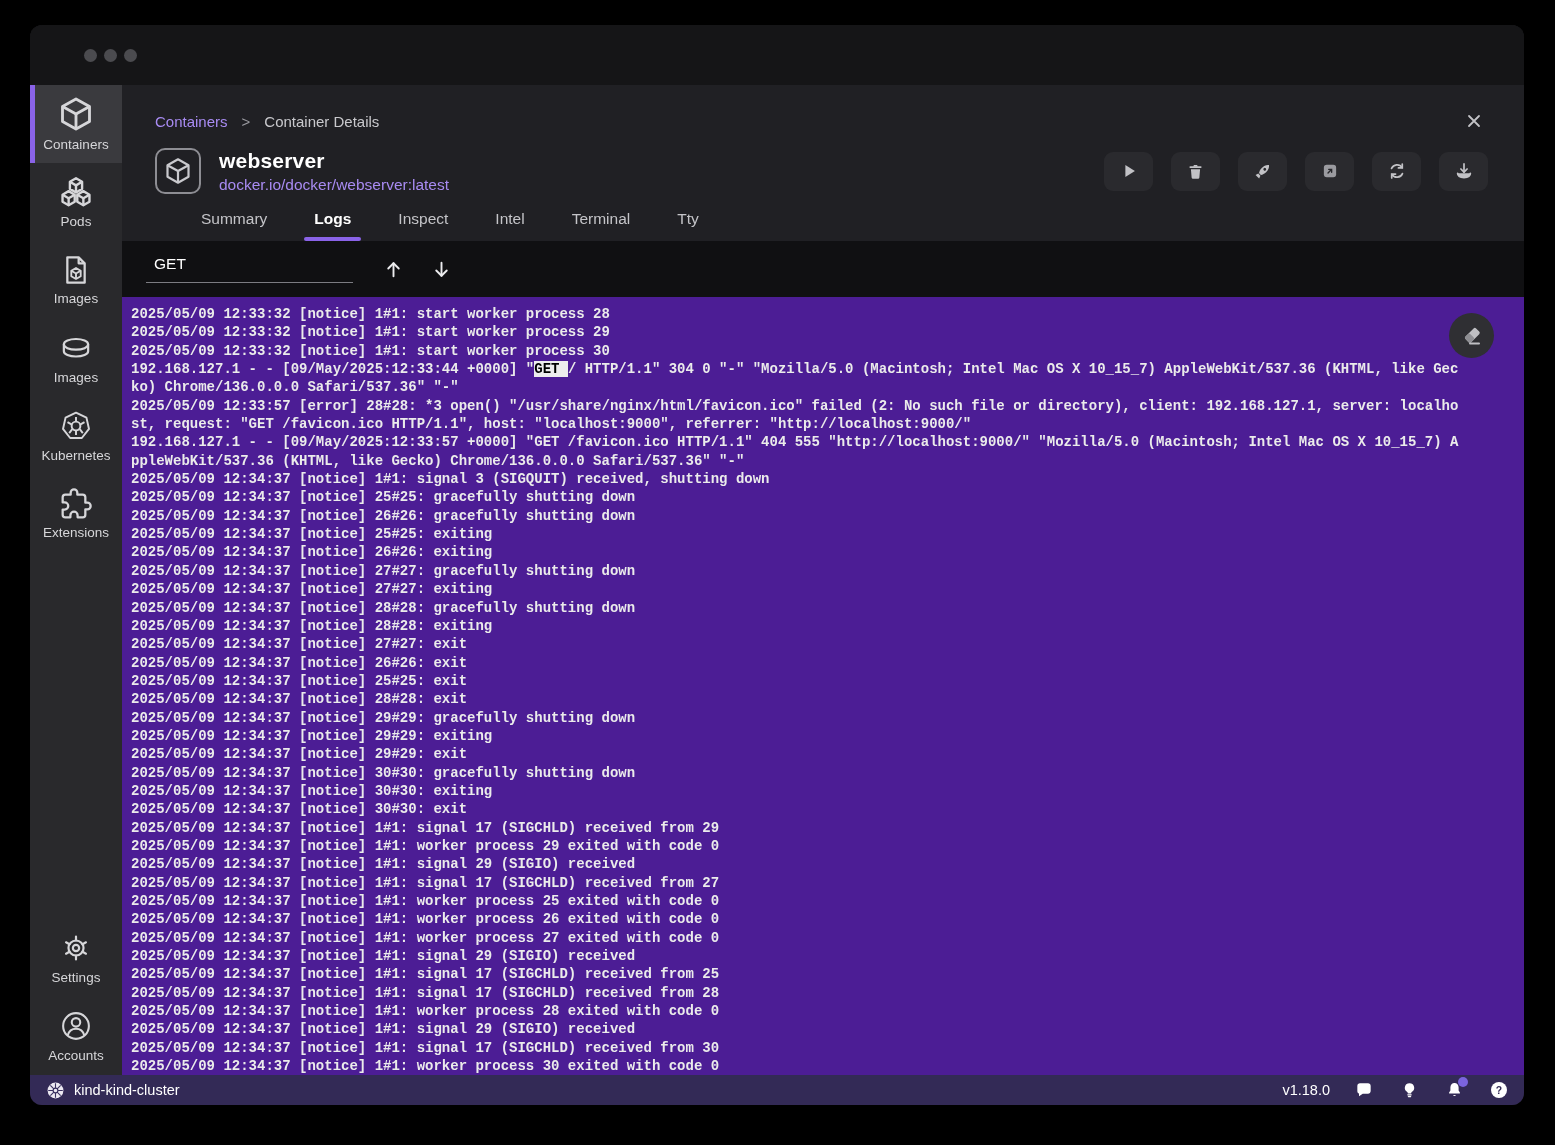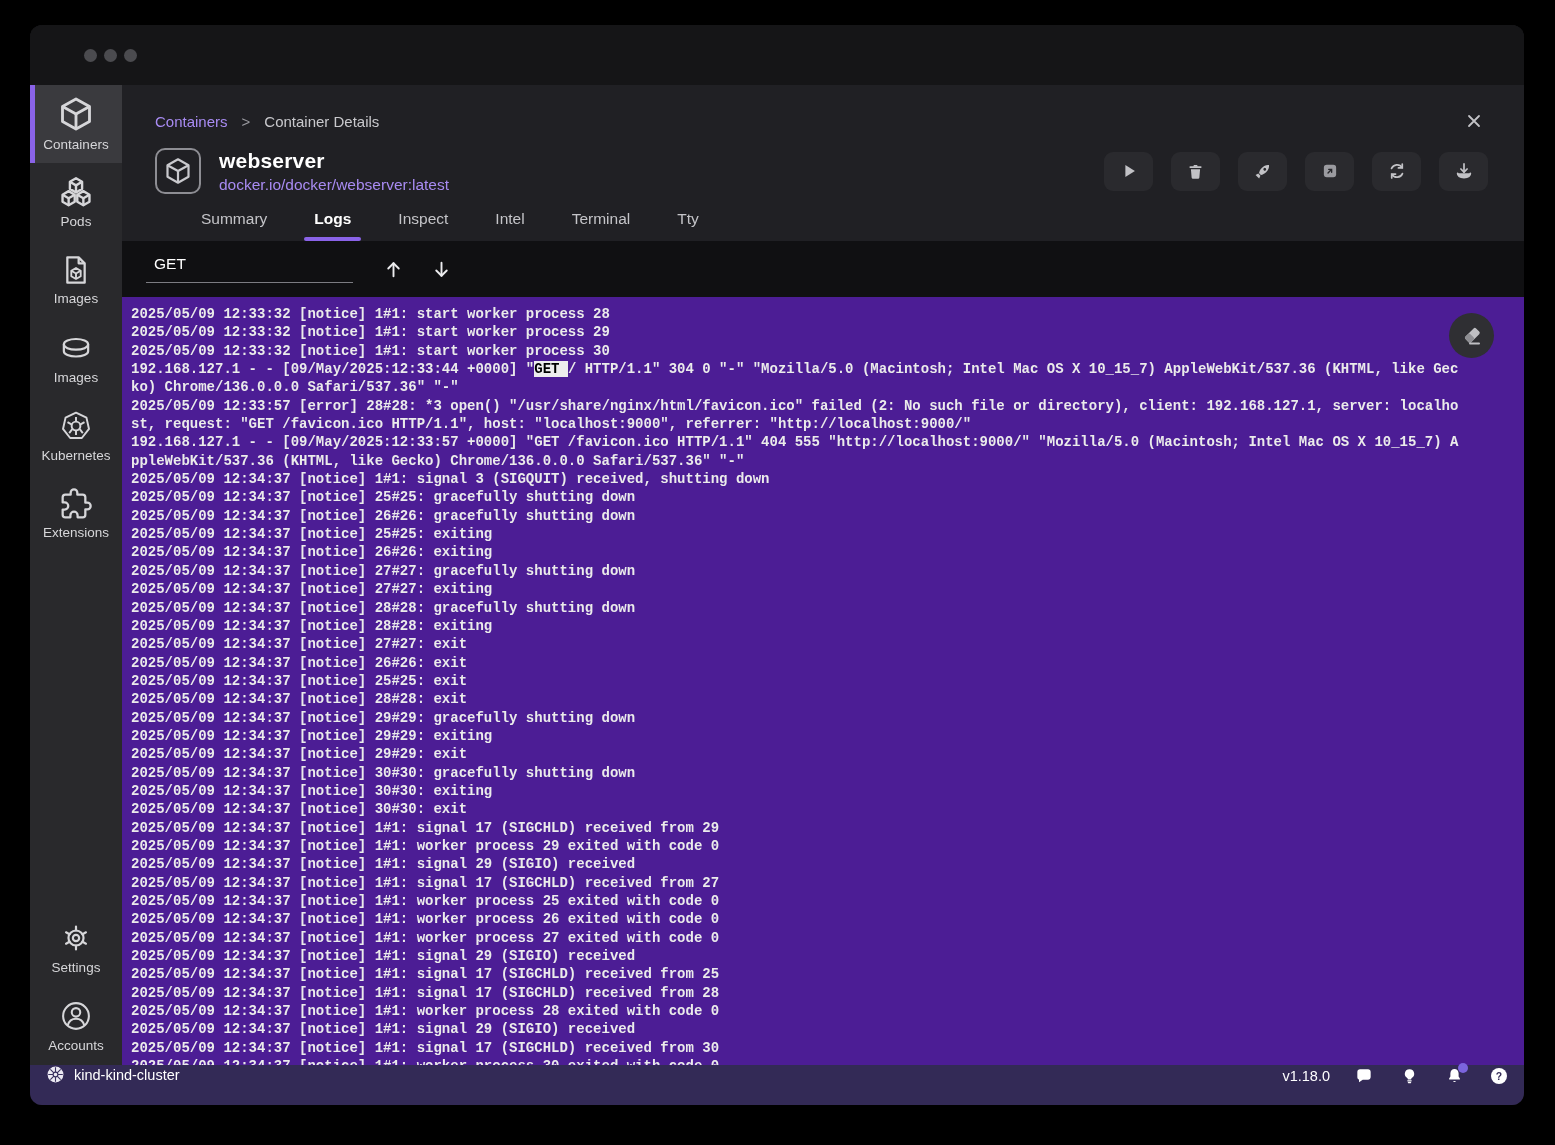--- a/index.html
+++ b/index.html
@@ -54,21 +54,21 @@
     width:28px; height:28px; display:grid; place-items:center;}
   
   .log-area{flex:1; background:#4c1d95; position:relative; overflow:hidden; padding:8px 0 0 9px;}
   .log-content{width:1330px; font-family:"Liberation Mono","DejaVu Sans Mono",monospace;
     font-weight:700; font-size:14px; line-height:18.35px; color:#ebebeb;
     white-space:pre-wrap; word-break:break-all;}
   .match{background:#ededed; color:#000;}
   .clear-logs-btn{position:absolute; top:16px; right:30px; width:45px; height:45px; border-radius:50%;
     background:#2f2f33; border:none; display:grid; place-items:center; color:#bdbdc1; cursor:pointer;}
   
-  .statusbar{height:40px; background:var(--statusbar); display:flex; align-items:flex-start;
+  .statusbar{height:30px; background:var(--statusbar); display:flex; align-items:center;
     padding:0 14px 0 16px; color:#fff; font-size:14.5px; flex:none;}
   .cluster-item{display:flex; align-items:center; gap:9px; cursor:pointer;}
   .status-right{margin-left:auto; display:flex; align-items:center; gap:23px;}
   .status-icon-btn{background:none; border:none; color:#fff; cursor:pointer; display:grid; place-items:center;
     position:relative; width:22px; height:22px;}
   .bell-badge{position:absolute; top:-2px; right:-3px; width:10px; height:10px; border-radius:50%; background:var(--badge);}
   .version{color:#fff;}
 </style>
 </head>
 <body>

